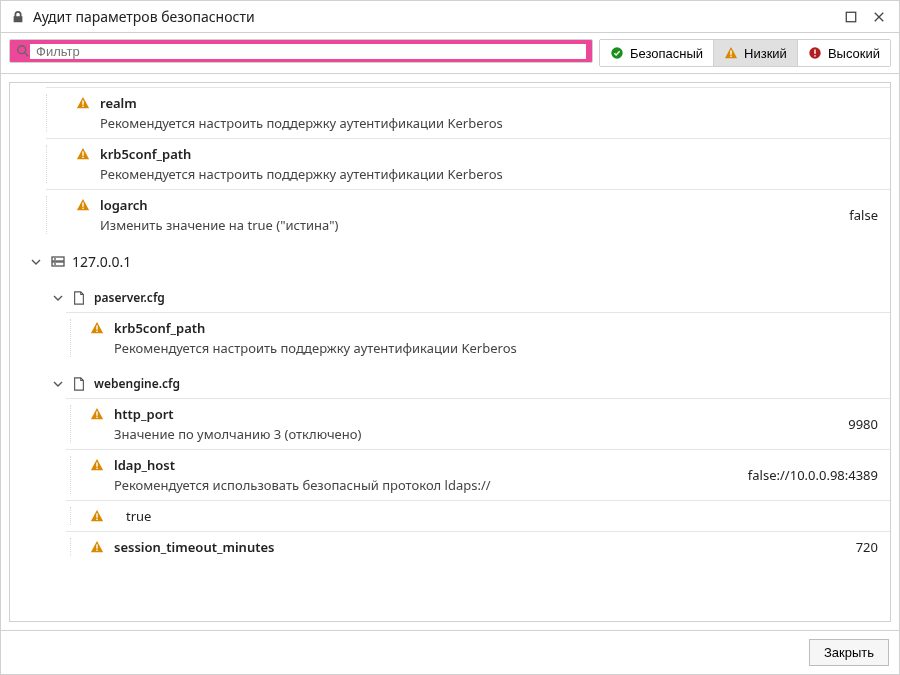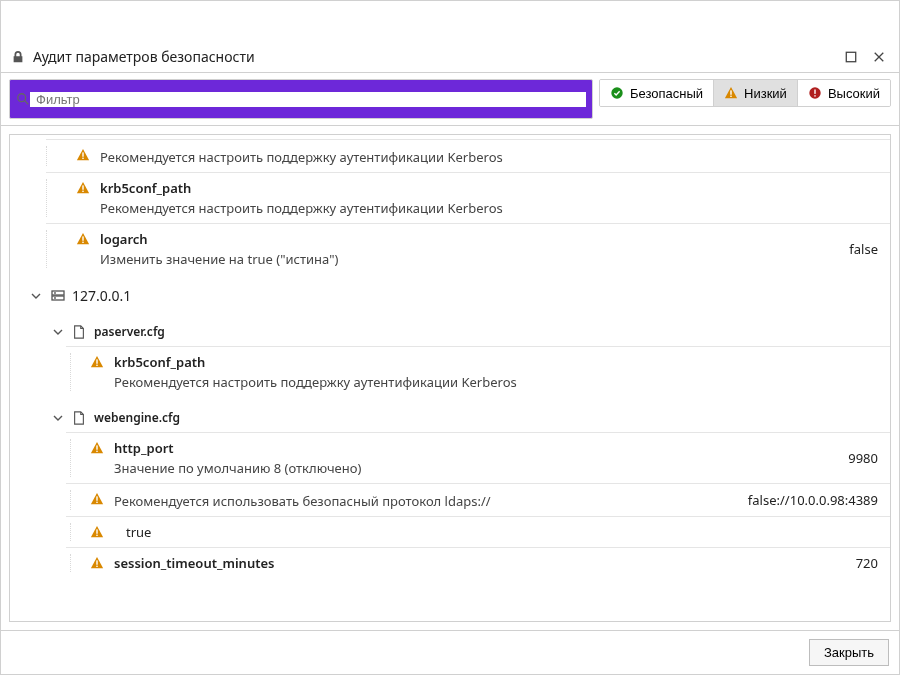--- a/index.html
+++ b/index.html
@@ -31,43 +31,42 @@
     display: flex; flex-direction: column;
     border: 1px solid var(--border);
   }
   
   .titlebar {
     height: 32px;
     display: flex; align-items: center;
     padding: 0 10px;
     gap: 8px;
     border-bottom: 1px solid var(--border);
-    margin-top: 40px;
   }
   .titlebar .title { flex: 1; font-size: 14px; }
   .titlebar .winbtn {
     width: 20px; height: 20px;
     display: inline-flex; align-items: center; justify-content: center;
     color: #444;
   }
   
   .toolbar {
     display: flex; align-items: stretch;
     padding: 6px 8px;
     gap: 6px;
     border-bottom: 1px solid var(--border);
   }
   .filter-wrap {
     flex: 1;
     display: flex; align-items: center;
     border: 1px solid var(--border);
     border-radius: 2px;
     padding: 0 6px;
-    height: 40px;
-    background: #6d28d9;
+    height: 24px;
+    background: #ec4899;
   }
   .filter-wrap svg { flex: none; color: #666; }
   .filter-input {
     border: none; outline: none;
     flex: 1;
     font-size: 13px;
     padding: 0 6px;
   }
   .seg {
     display: flex;
@@ -248,20 +247,21 @@
           <div class="item">
             <span class="tree-stub"></span>
             <span class="ic ic-warn">
               <svg viewBox="0 0 16 16" width="14" height="14">
                   <path d="M8 1 L15 14 H1 Z" fill="#d98800"></path>
                   <rect x="7.2" y="5" width="1.6" height="5" fill="#fff"></rect>
                   <rect x="7.2" y="11" width="1.6" height="1.6" fill="#fff"></rect>
                 </svg>
             </span>
             <div class="body">
+              <div class="name">realm</div>
               <div class="hint">Рекомендуется настроить поддержку аутентификации Kerberos</div>
             </div>
             <div class="value"></div>
           </div>
           <div class="item">
             <span class="tree-stub"></span>
             <span class="ic ic-warn">
               <svg viewBox="0 0 16 16" width="14" height="14">
                   <path d="M8 1 L15 14 H1 Z" fill="#d98800"></path>
                   <rect x="7.2" y="5" width="1.6" height="5" fill="#fff"></rect>
@@ -365,32 +365,33 @@
         <div class="lv3" style="display:block">
           <div class="item" style="padding-left:0">
             <span class="tree-stub"></span>
             <span class="ic ic-warn"><svg viewBox="0 0 16 16" width="14" height="14">
                   <path d="M8 1 L15 14 H1 Z" fill="#d98800"></path>
                   <rect x="7.2" y="5" width="1.6" height="5" fill="#fff"></rect>
                   <rect x="7.2" y="11" width="1.6" height="1.6" fill="#fff"></rect>
                 </svg></span>
             <div class="body">
               <div class="name">http_port</div>
-              <div class="hint">Значение по умолчанию 8 (отключено)</div>
+              <div class="hint">Значение по умолчанию 3 (отключено)</div>
             </div>
             <div class="value">9980</div>
           </div>
           <div class="item" style="padding-left:0">
             <span class="tree-stub"></span>
             <span class="ic ic-warn"><svg viewBox="0 0 16 16" width="14" height="14">
                   <path d="M8 1 L15 14 H1 Z" fill="#d98800"></path>
                   <rect x="7.2" y="5" width="1.6" height="5" fill="#fff"></rect>
                   <rect x="7.2" y="11" width="1.6" height="1.6" fill="#fff"></rect>
                 </svg></span>
             <div class="body">
+              <div class="name">ldap_host</div>
               <div class="hint">Рекомендуется использовать безопасный протокол ldaps://</div>
             </div>
             <div class="value">false://10.0.0.98:4389</div>
           </div>
           <div class="item" style="padding-left:0">
             <span class="tree-stub"></span>
             <span class="ic ic-warn"><svg viewBox="0 0 16 16" width="14" height="14">
                   <path d="M8 1 L15 14 H1 Z" fill="#d98800"></path>
                   <rect x="7.2" y="5" width="1.6" height="5" fill="#fff"></rect>
                   <rect x="7.2" y="11" width="1.6" height="1.6" fill="#fff"></rect>

